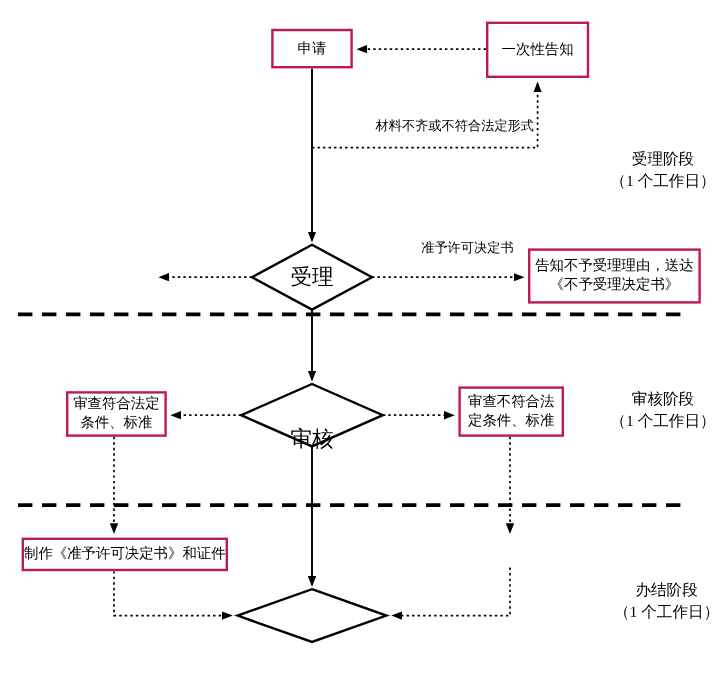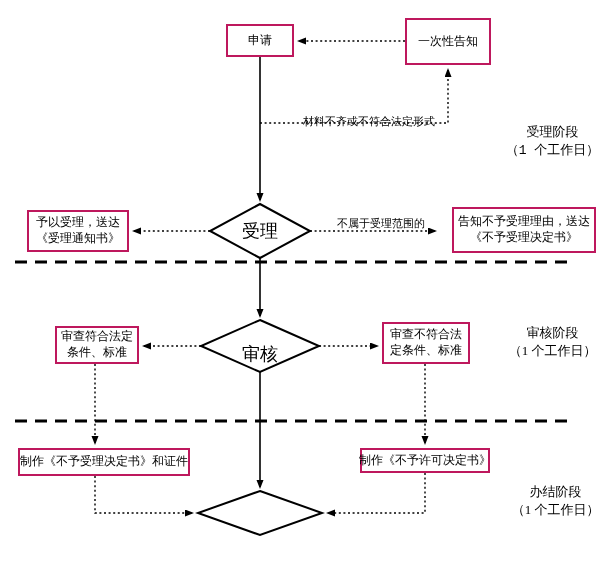--- a/index.html
+++ b/index.html
@@ -12,23 +12,22 @@
     position:absolute;box-sizing:border-box;border:2px solid #be185d;background:#fff;
     display:flex;align-items:center;justify-content:center;text-align:center;
     font-size:12px;line-height:1.3;padding:1px 4px;
   }
   .nowrap{white-space:nowrap;padding:1px 2px;}
   .diamond-label{
     position:absolute;display:flex;align-items:center;justify-content:center;
     font-size:18px;pointer-events:none;
   }
   .edge-label{
-    position:absolute;font-size:11px;text-align:center;line-height:1.25;
+    position:absolute;font-size:11px;text-align:right;line-height:1.25;
     white-space:pre-line;
-    margin-top:16px;
   }
   .stage-label{
     position:absolute;font-size:13px;text-align:center;line-height:1.4;
   }
   .stage-label span{display:block;}
 </style>
 </head>
 <body>
 
 <div class="canvas">
@@ -60,39 +59,37 @@
 
     <polygon points="260,204 310,231 260,258 210,231" fill="#fff" stroke="#000" stroke-width="2"></polygon>
     <polygon points="260,320 319,346 260,372 201,346" fill="#fff" stroke="#000" stroke-width="2"></polygon>
     <polygon points="260,491 322,513 260,535 198,513" fill="#fff" stroke="#000" stroke-width="2"></polygon>
   </svg>
 
   <div class="node" style="left:226px;top:24px;width:68px;height:33px;">申请</div>
 
   <div class="node" style="left:405px;top:18px;width:86px;height:47px;">一次性告知</div>
 
-  <div class="node" style="left:27px;top:210px;width:102px;height:42px;">予以受理，送达《受理通知书》</div>
 
-  <div class="node" style="left:452px;top:207px;width:144px;height:46px;">告知不予受理理由，送达《不予受理决定书》</div>
+  <div class="node" style="left:440px;top:207px;width:144px;height:46px;">告知不予受理理由，送达《不予受理决定书》</div>
 
   <div class="node" style="left:382px;top:322px;width:88px;height:42px;">审查不符合法定条件、标准</div>
 
   <div class="node" style="left:55px;top:326px;width:84px;height:38px;">审查符合法定条件、标准</div>
 
-  <div class="node nowrap" style="left:18px;top:448px;width:172px;height:28px;">制作《不予受理决定书》和证件</div>
+  <div class="node nowrap" style="left:18px;top:448px;width:172px;height:28px;">制作《准予许可决定书》和证件</div>
 
-  <div class="node nowrap" style="left:360px;top:448px;width:130px;height:25px;">制作《不予许可决定书》</div>
 
   <div class="diamond-label" style="left:210px;top:204px;width:100px;height:54px;">受理</div>
-  <div class="diamond-label" style="left:201px;top:328px;width:118px;height:52px;">审核</div>
+  <div class="diamond-label" style="left:201px;top:340px;width:118px;height:52px;">审核</div>
 
   <div class="edge-label" style="left:293px;top:99px;width:152px;">材料不齐或不符合法定形式</div>
-  <div class="edge-label" style="left:334px;top:201px;width:94px;">不属于受理范围的</div>
+  <div class="edge-label" style="left:334px;top:201px;width:94px;">准予许可决定书</div>
 
-  <div class="stage-label" style="left:500px;top:124px;width:105px;font-family:Liberation Mono, monospace;">
+  <div class="stage-label" style="left:500px;top:124px;width:105px;">
     <span>受理阶段</span>
     <span>（1 个工作日）</span>
   </div>
   <div class="stage-label" style="left:500px;top:324px;width:105px;">
     <span>审核阶段</span>
     <span>（1 个工作日）</span>
   </div>
   <div class="stage-label" style="left:503px;top:483px;width:105px;">
     <span>办结阶段</span>
     <span>（1 个工作日）</span>

